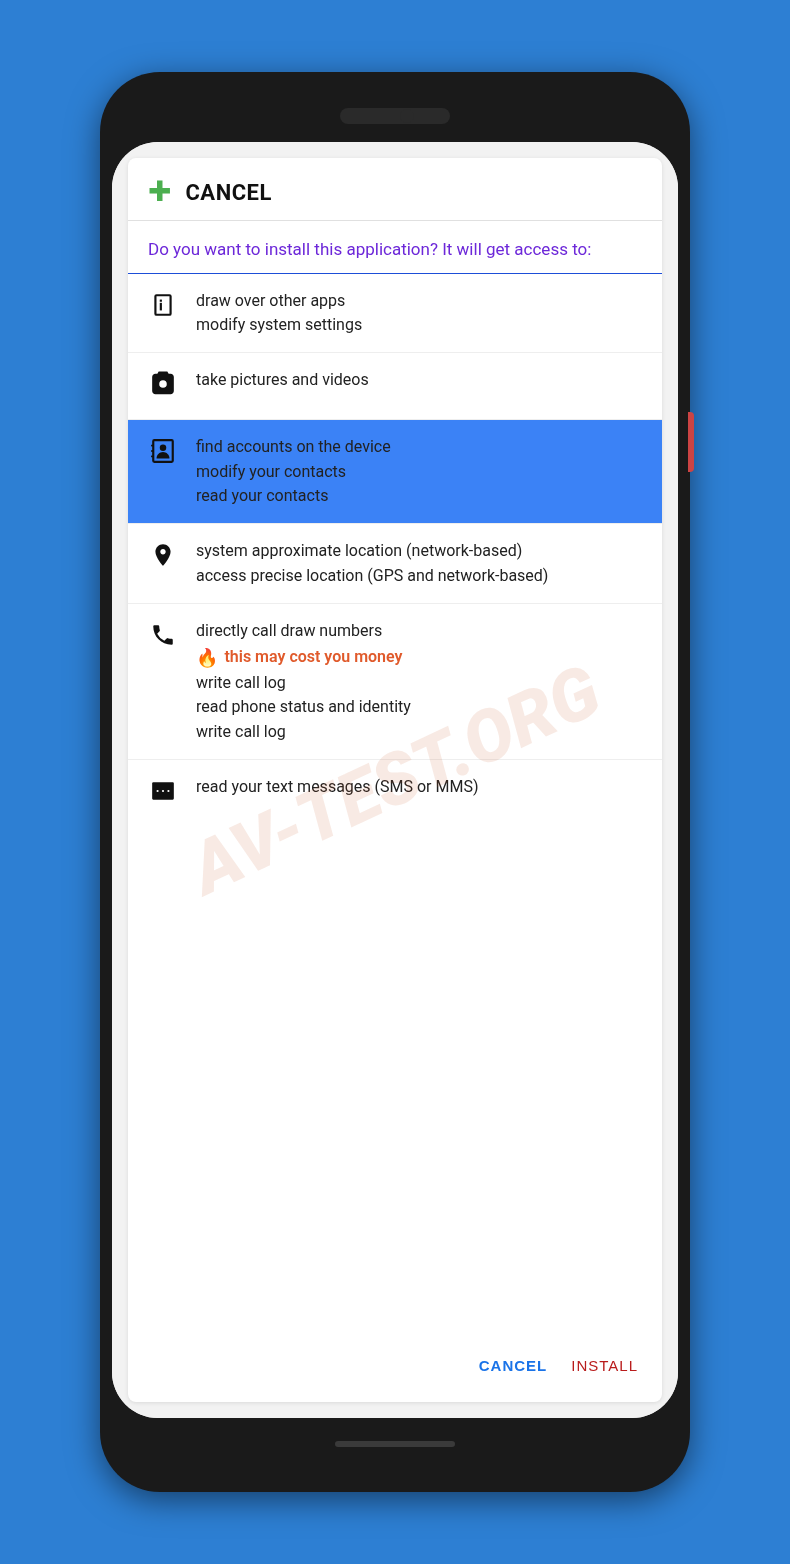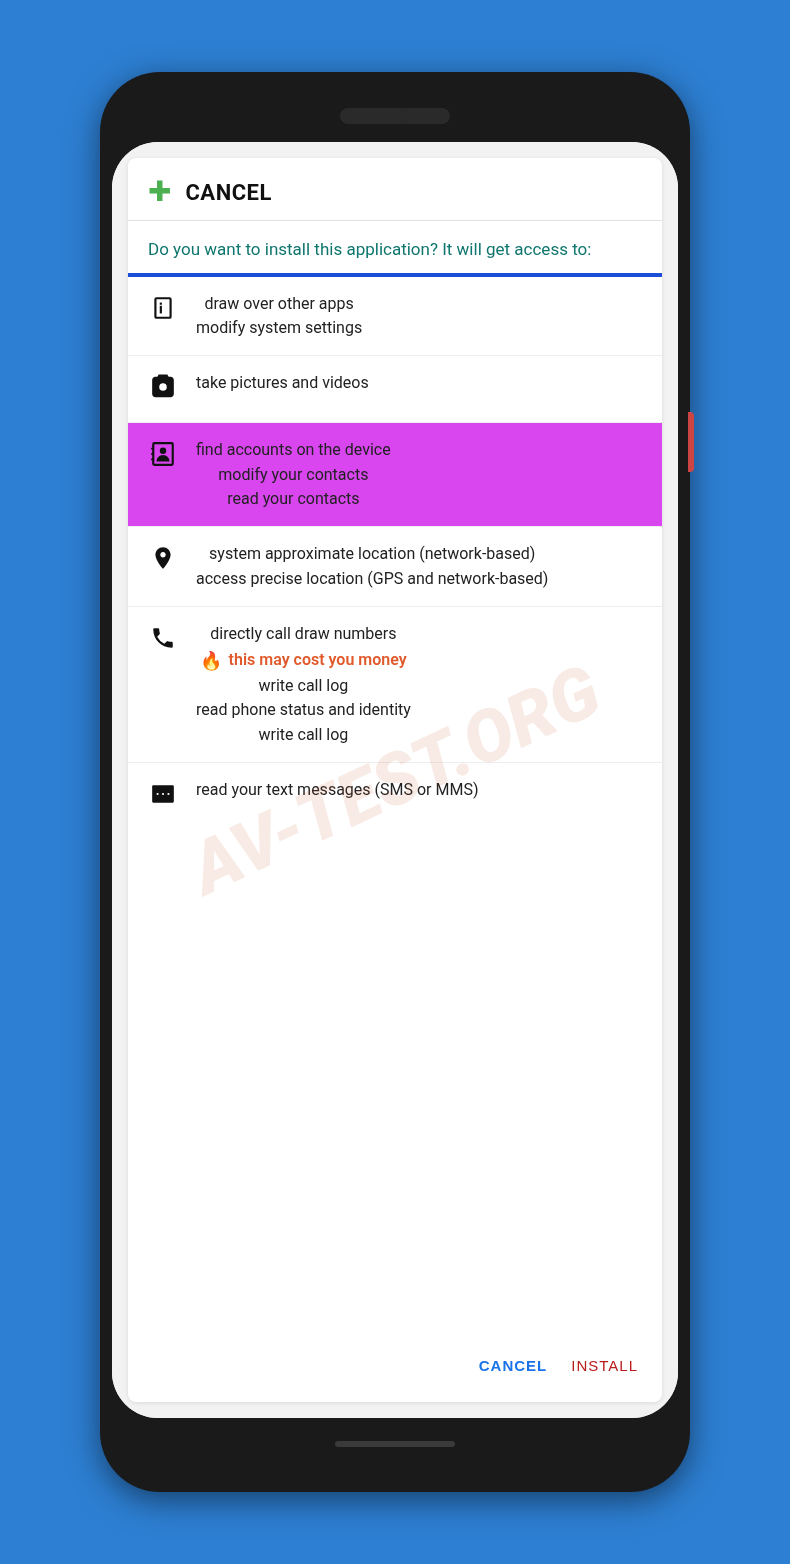--- a/index.html
+++ b/index.html
@@ -119,23 +119,23 @@
       font-size: 22px;
       font-weight: 700;
       color: #111111;
       letter-spacing: 0.5px;
     }
 
     
     .install-question {
       padding: 16px 20px 10px 20px;
       font-size: 17px;
-      color: #0f766e;
+      color: #6d28d9;
       line-height: 1.5;
-      border-bottom: 4px solid #1d4ed8;
+      border-bottom: 1px solid #1d4ed8;
     }
 
     
     .permissions-list {
       flex: 1;
       padding: 0;
     }
 
     .permission-item {
       display: flex;
@@ -160,21 +160,20 @@
     .perm-icon svg {
       width: 26px;
       height: 26px;
       fill: #111111;
     }
 
     .perm-texts {
       display: flex;
       flex-direction: column;
       gap: 2px;
-      align-items: center;
     }
 
     .perm-text {
       font-size: 16px;
       color: #222222;
       line-height: 1.4;
     }
 
     .perm-text-warning {
       font-size: 16px;
@@ -302,21 +301,21 @@
             <div class="perm-icon">
               <svg viewBox="0 0 24 24" xmlns="http://www.w3.org/2000/svg">
                 <path d="M12 15.5A3.5 3.5 0 1 1 12 8.5a3.5 3.5 0 0 1 0 7zm7-13h-1.8l-1.2-2H8l-1.2 2H5C3.34 2.5 2 3.84 2 5.5v13C2 20.16 3.34 21.5 5 21.5h14c1.66 0 3-1.34 3-3v-13c0-1.66-1.34-3-3-3z"></path>
               </svg>
             </div>
             <div class="perm-texts">
               <span class="perm-text">take pictures and videos</span>
             </div>
           </div>
 
-          <div class="permission-item" style="background: #d946ef;">
+          <div class="permission-item" style="background: #3b82f6;">
             <div class="perm-icon">
               <svg viewBox="0 0 24 24" xmlns="http://www.w3.org/2000/svg">
                 <rect x="3" y="2" width="18" height="20" rx="1" fill="none" stroke="#111" stroke-width="2"></rect>
                 <circle cx="12" cy="9" r="3" fill="#111"></circle>
                 <path d="M6 19c0-3.31 2.69-6 6-6s6 2.69 6 6" fill="#111"></path>
                 <line x1="1" y1="7" x2="3" y2="7" stroke="#111" stroke-width="1.5"></line>
                 <line x1="1" y1="12" x2="3" y2="12" stroke="#111" stroke-width="1.5"></line>
                 <line x1="1" y1="17" x2="3" y2="17" stroke="#111" stroke-width="1.5"></line>
               </svg>
             </div>

